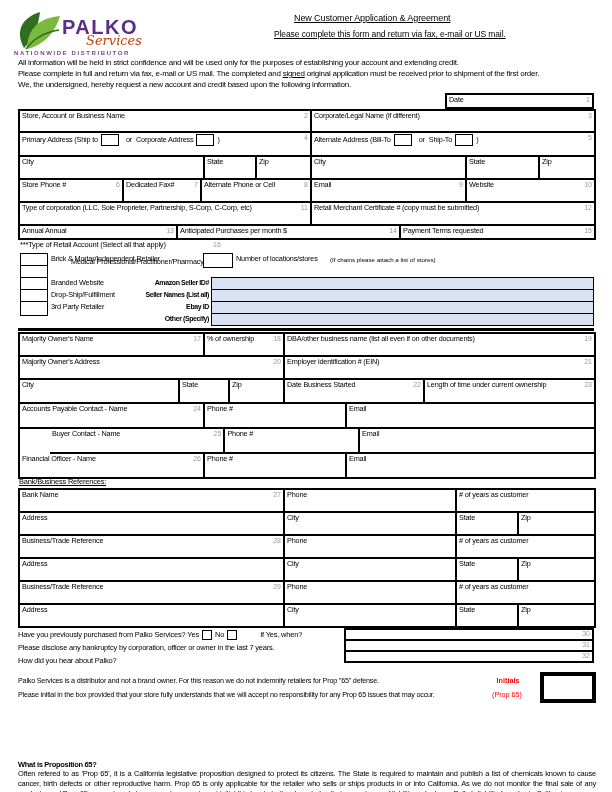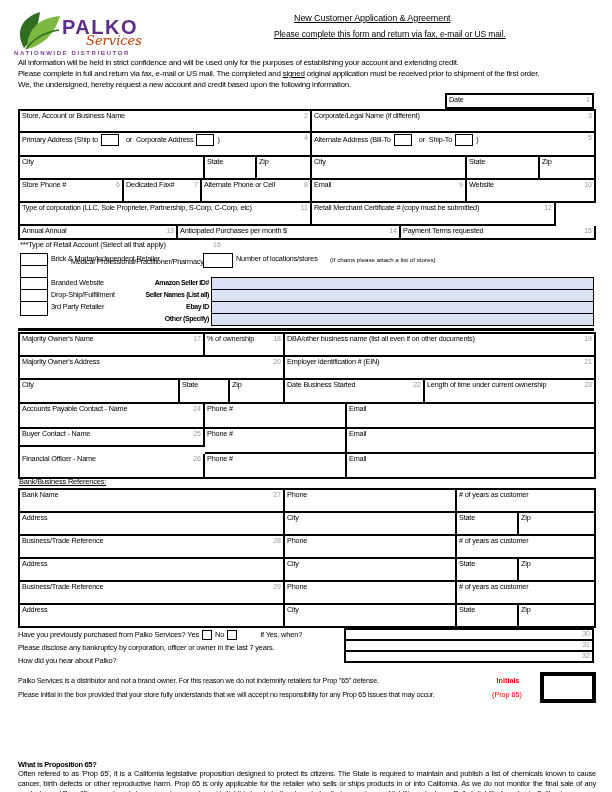--- a/index.html
+++ b/index.html
@@ -134,21 +134,21 @@
       <div class="cell" style="width:129px;height:23px;">
           <span class="lbl">Website</span>
           <span class="num">10</span>
         </div>
     </div>
     <div class="trow">
       <div class="cell" style="width:292px;height:23px;">
           <span class="lbl">Type of corporation (LLC, Sole Proprieter, Partnership, S-Corp, C-Corp, etc)</span>
           <span class="num">11</span>
         </div>
-      <div class="cell" style="width:244px;height:23px;">
+      <div class="cell" style="width:284px;height:23px;">
           <span class="lbl">Retail Merchant Certificate # (copy must be submitted)</span>
           <span class="num">12</span>
         </div>
     </div>
     <div class="trow">
       <div class="cell" style="width:158px;height:14px;">
           <span class="lbl">Annual Annual</span>
           <span class="num">13</span>
         </div>
       <div class="cell" style="width:223px;height:14px;">
@@ -245,21 +245,21 @@
           <span class="num">24</span>
         </div>
       <div class="cell" style="width:142px;height:25px;">
           <span class="lbl">Phone #</span>
         </div>
       <div class="cell" style="width:249px;height:25px;">
           <span class="lbl">Email</span>
         </div>
     </div>
     <div class="trow">
-      <div class="cell" style="width:185px;height:18px;">
+      <div class="cell" style="width:185px;height:25px;margin-left:30px;">
           <span class="lbl">Buyer Contact  - Name</span>
           <span class="num">25</span>
         </div>
       <div class="cell" style="width:142px;height:25px;">
           <span class="lbl">Phone #</span>
         </div>
       <div class="cell" style="width:249px;height:25px;">
           <span class="lbl">Email</span>
         </div>
     </div>

